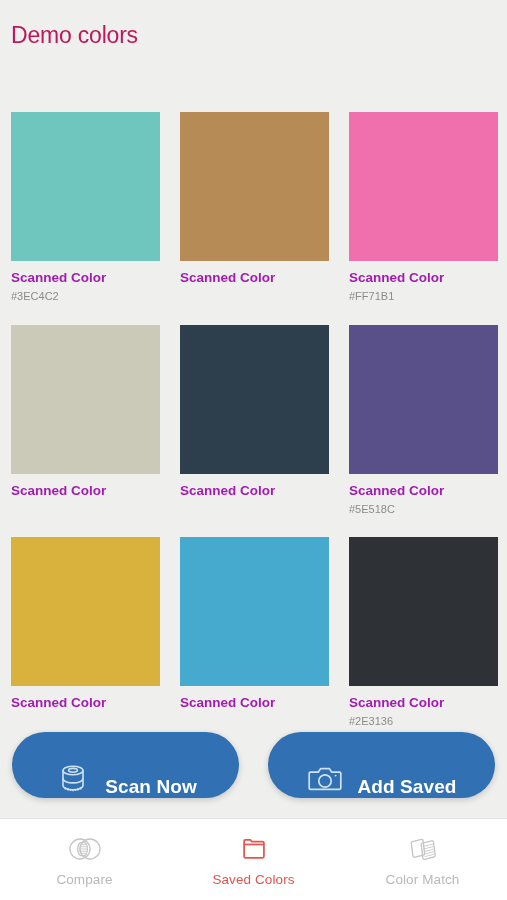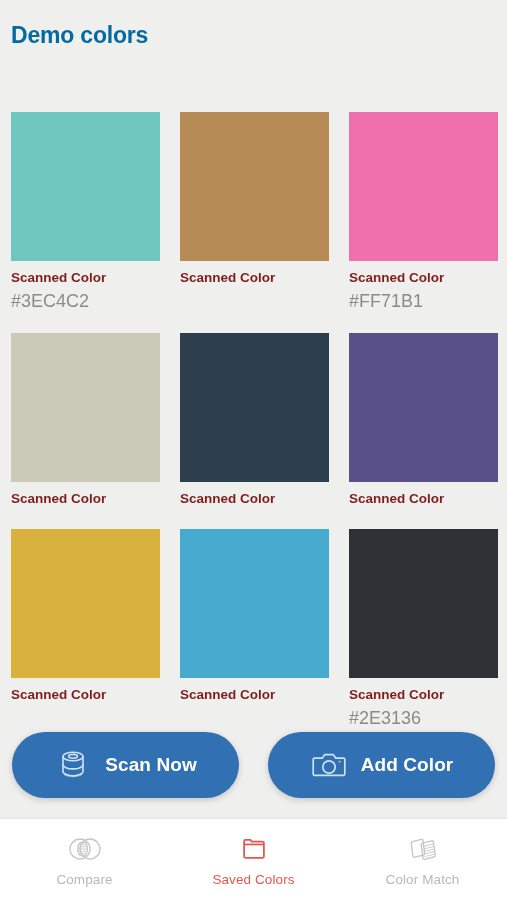--- a/index.html
+++ b/index.html
@@ -25,22 +25,22 @@
     overflow: hidden;
   }
 
   
   .header {
     padding: 22px 0 0 11px;
     height: 96px;
   }
   .page-title {
     font-size: 23px;
-    font-weight: bold;
-    color: #0369a1;
+    font-weight: normal;
+    color: #be185d;
     letter-spacing: -0.2px;
   }
 
   
   .grid-scroll {
     position: absolute;
     top: 96px;
     left: 0;
     right: 0;
     bottom: 82px;
@@ -61,28 +61,28 @@
 
   .swatch {
     width: 149px;
     height: 149px;
     display: block;
   }
 
   .card-label {
     font-size: 13.5px;
     font-weight: bold;
-    color: #7f1d1d;
+    color: #a21caf;
     margin-top: 9px;
     line-height: 1.25;
     white-space: nowrap;
   }
 
   .card-hex {
-    font-size: 18px;
+    font-size: 11px;
     color: #8b8b8b;
     margin-top: 3px;
     line-height: 1.25;
     white-space: nowrap;
   }
 
   
   .fab-row {
     position: absolute;
     left: 0;
@@ -91,21 +91,21 @@
     display: flex;
     justify-content: space-between;
     padding: 0 12px;
     z-index: 20;
     pointer-events: none;
   }
 
   .fab {
     pointer-events: auto;
     display: flex;
-    align-items: center;
+    align-items: flex-end;
     justify-content: center;
     gap: 13px;
     height: 66px;
     width: 227px;
     border-radius: 33px;
     background: #3070b3;
     border: none;
     cursor: pointer;
     box-shadow: 0 2px 6px rgba(0,0,0,0.18);
   }
@@ -200,20 +200,21 @@
           <span class="swatch" style="background: rgb(203, 201, 183);"></span>
           <div class="card-label">Scanned Color</div>
         </div>
         <div class="color-card">
           <span class="swatch" style="background: rgb(45, 62, 77);"></span>
           <div class="card-label">Scanned Color</div>
         </div>
         <div class="color-card">
           <span class="swatch" style="background: rgb(90, 80, 137);"></span>
           <div class="card-label">Scanned Color</div>
+          <div class="card-hex">#5E518C</div>
         </div>
         <div class="color-card">
           <span class="swatch" style="background: rgb(217, 178, 62);"></span>
           <div class="card-label">Scanned Color</div>
         </div>
         <div class="color-card">
           <span class="swatch" style="background: rgb(70, 169, 206);"></span>
           <div class="card-label">Scanned Color</div>
         </div>
         <div class="color-card">
@@ -244,21 +245,21 @@
         <svg viewBox="0 0 38 38" width="38" height="38" fill="none" stroke="#cfe2f2" stroke-width="1.7" stroke-linejoin="round">
           <path d="M4.5 12.2 H12.2 L14.6 8.6 H23.4 L25.8 12.2 H33.5
                    C34.3 12.2 34.8 12.8 34.8 13.5 V28
                    C34.8 28.8 34.3 29.3 33.5 29.3 H4.5
                    C3.7 29.3 3.2 28.8 3.2 28 V13.5
                    C3.2 12.8 3.7 12.2 4.5 12.2 Z"></path>
           <circle cx="19" cy="21" r="6.2"></circle>
           <circle cx="29.6" cy="15.6" r="0.95" fill="#cfe2f2" stroke="none"></circle>
         </svg>
       </span>
-      <span class="fab-label">Add Color</span>
+      <span class="fab-label">Add Saved</span>
     </button>
 
   </div>
 
   <nav class="bottom-nav" id="bottom-nav">
       <button class="nav-item">
         <span class="nav-icon">
           <svg viewBox="0 0 44 32" width="44" height="32" fill="none" stroke="#c6c6c6" stroke-width="1.5">
             <circle cx="16.5" cy="16" r="11"></circle>
             <circle cx="27.5" cy="16" r="11"></circle>

